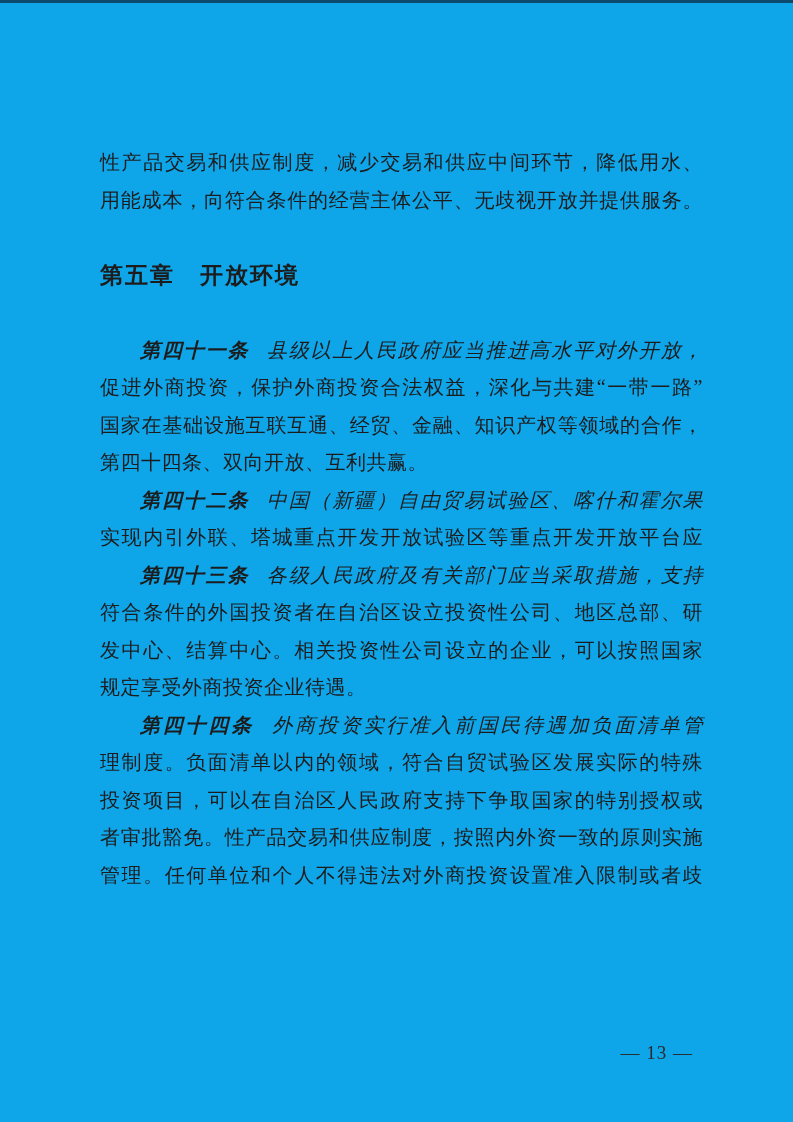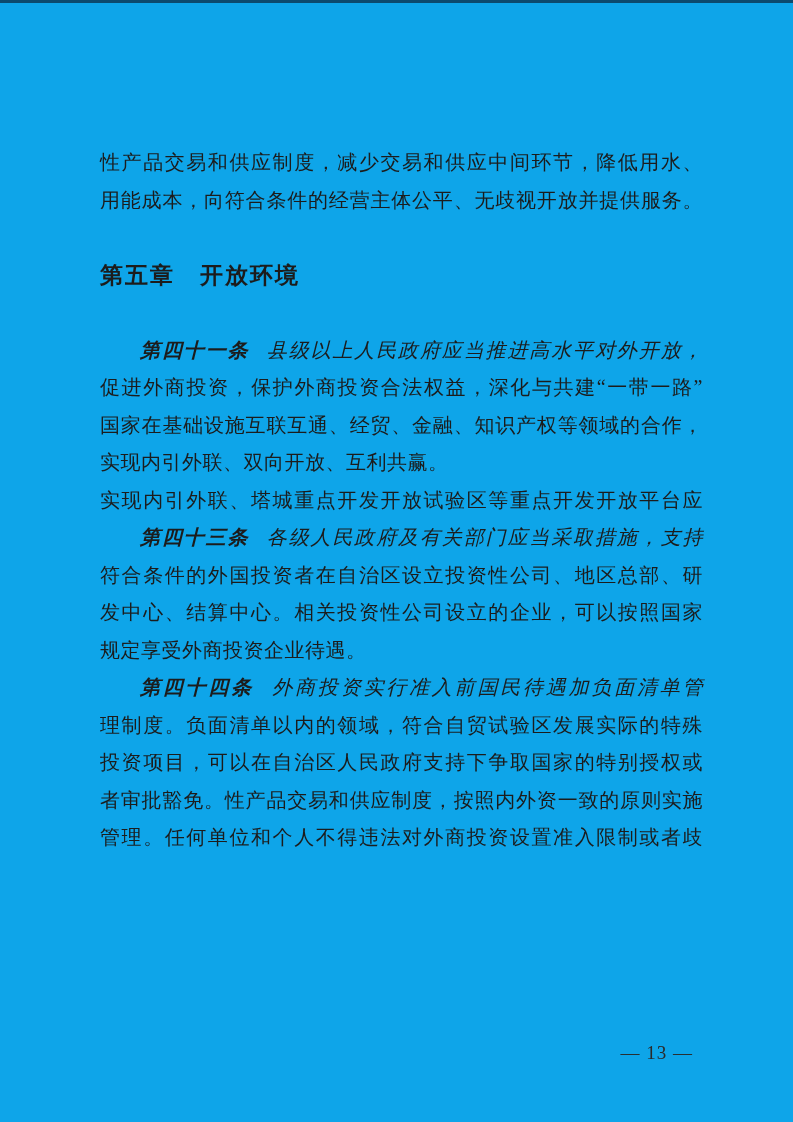--- a/index.html
+++ b/index.html
@@ -73,21 +73,22 @@
 <body>
 
 <div class="page">
   <div class="doc-body">
       <div class="text-line justify">性产品交易和供应制度，减少交易和供应中间环节，降低用水、</div>
       <div class="text-line justify">用能成本，向符合条件的经营主体公平、无歧视开放并提供服务。</div>
       <div class="chapter-heading">第五章　开放环境</div>
       <div class="text-line justify indent"><span class="article-no">第四十一条</span><span class="lead-gap"></span><span>县级以上人民政府应当推进高水平对外开放，</span></div>
       <div class="text-line justify">促进外商投资，保护外商投资合法权益，深化与共建“一带一路”</div>
       <div class="text-line justify">国家在基础设施互联互通、经贸、金融、知识产权等领域的合作，</div>
-      <div class="text-line">实现内引外联、双向开放、互利共赢。</div>
+      <div class="text-line">第四十四条、双向开放、互利共赢。</div>
+      <div class="text-line justify indent"><span class="article-no">第四十二条</span><span class="lead-gap"></span><span>中国（新疆）自由贸易试验区、喀什和霍尔果</span></div>
       <div class="text-line justify">实现内引外联、塔城重点开发开放试验区等重点开发开放平台应</div>
       <div class="text-line justify indent"><span class="article-no">第四十三条</span><span class="lead-gap"></span><span>各级人民政府及有关部门应当采取措施，支持</span></div>
       <div class="text-line justify">符合条件的外国投资者在自治区设立投资性公司、地区总部、研</div>
       <div class="text-line justify">发中心、结算中心。相关投资性公司设立的企业，可以按照国家</div>
       <div class="text-line">规定享受外商投资企业待遇。</div>
       <div class="text-line justify indent"><span class="article-no">第四十四条</span><span class="lead-gap"></span><span>外商投资实行准入前国民待遇加负面清单管</span></div>
       <div class="text-line justify">理制度。负面清单以内的领域，符合自贸试验区发展实际的特殊</div>
       <div class="text-line justify">投资项目，可以在自治区人民政府支持下争取国家的特别授权或</div>
       <div class="text-line justify">者审批豁免。性产品交易和供应制度，按照内外资一致的原则实施</div>
       <div class="text-line justify">管理。任何单位和个人不得违法对外商投资设置准入限制或者歧</div>

